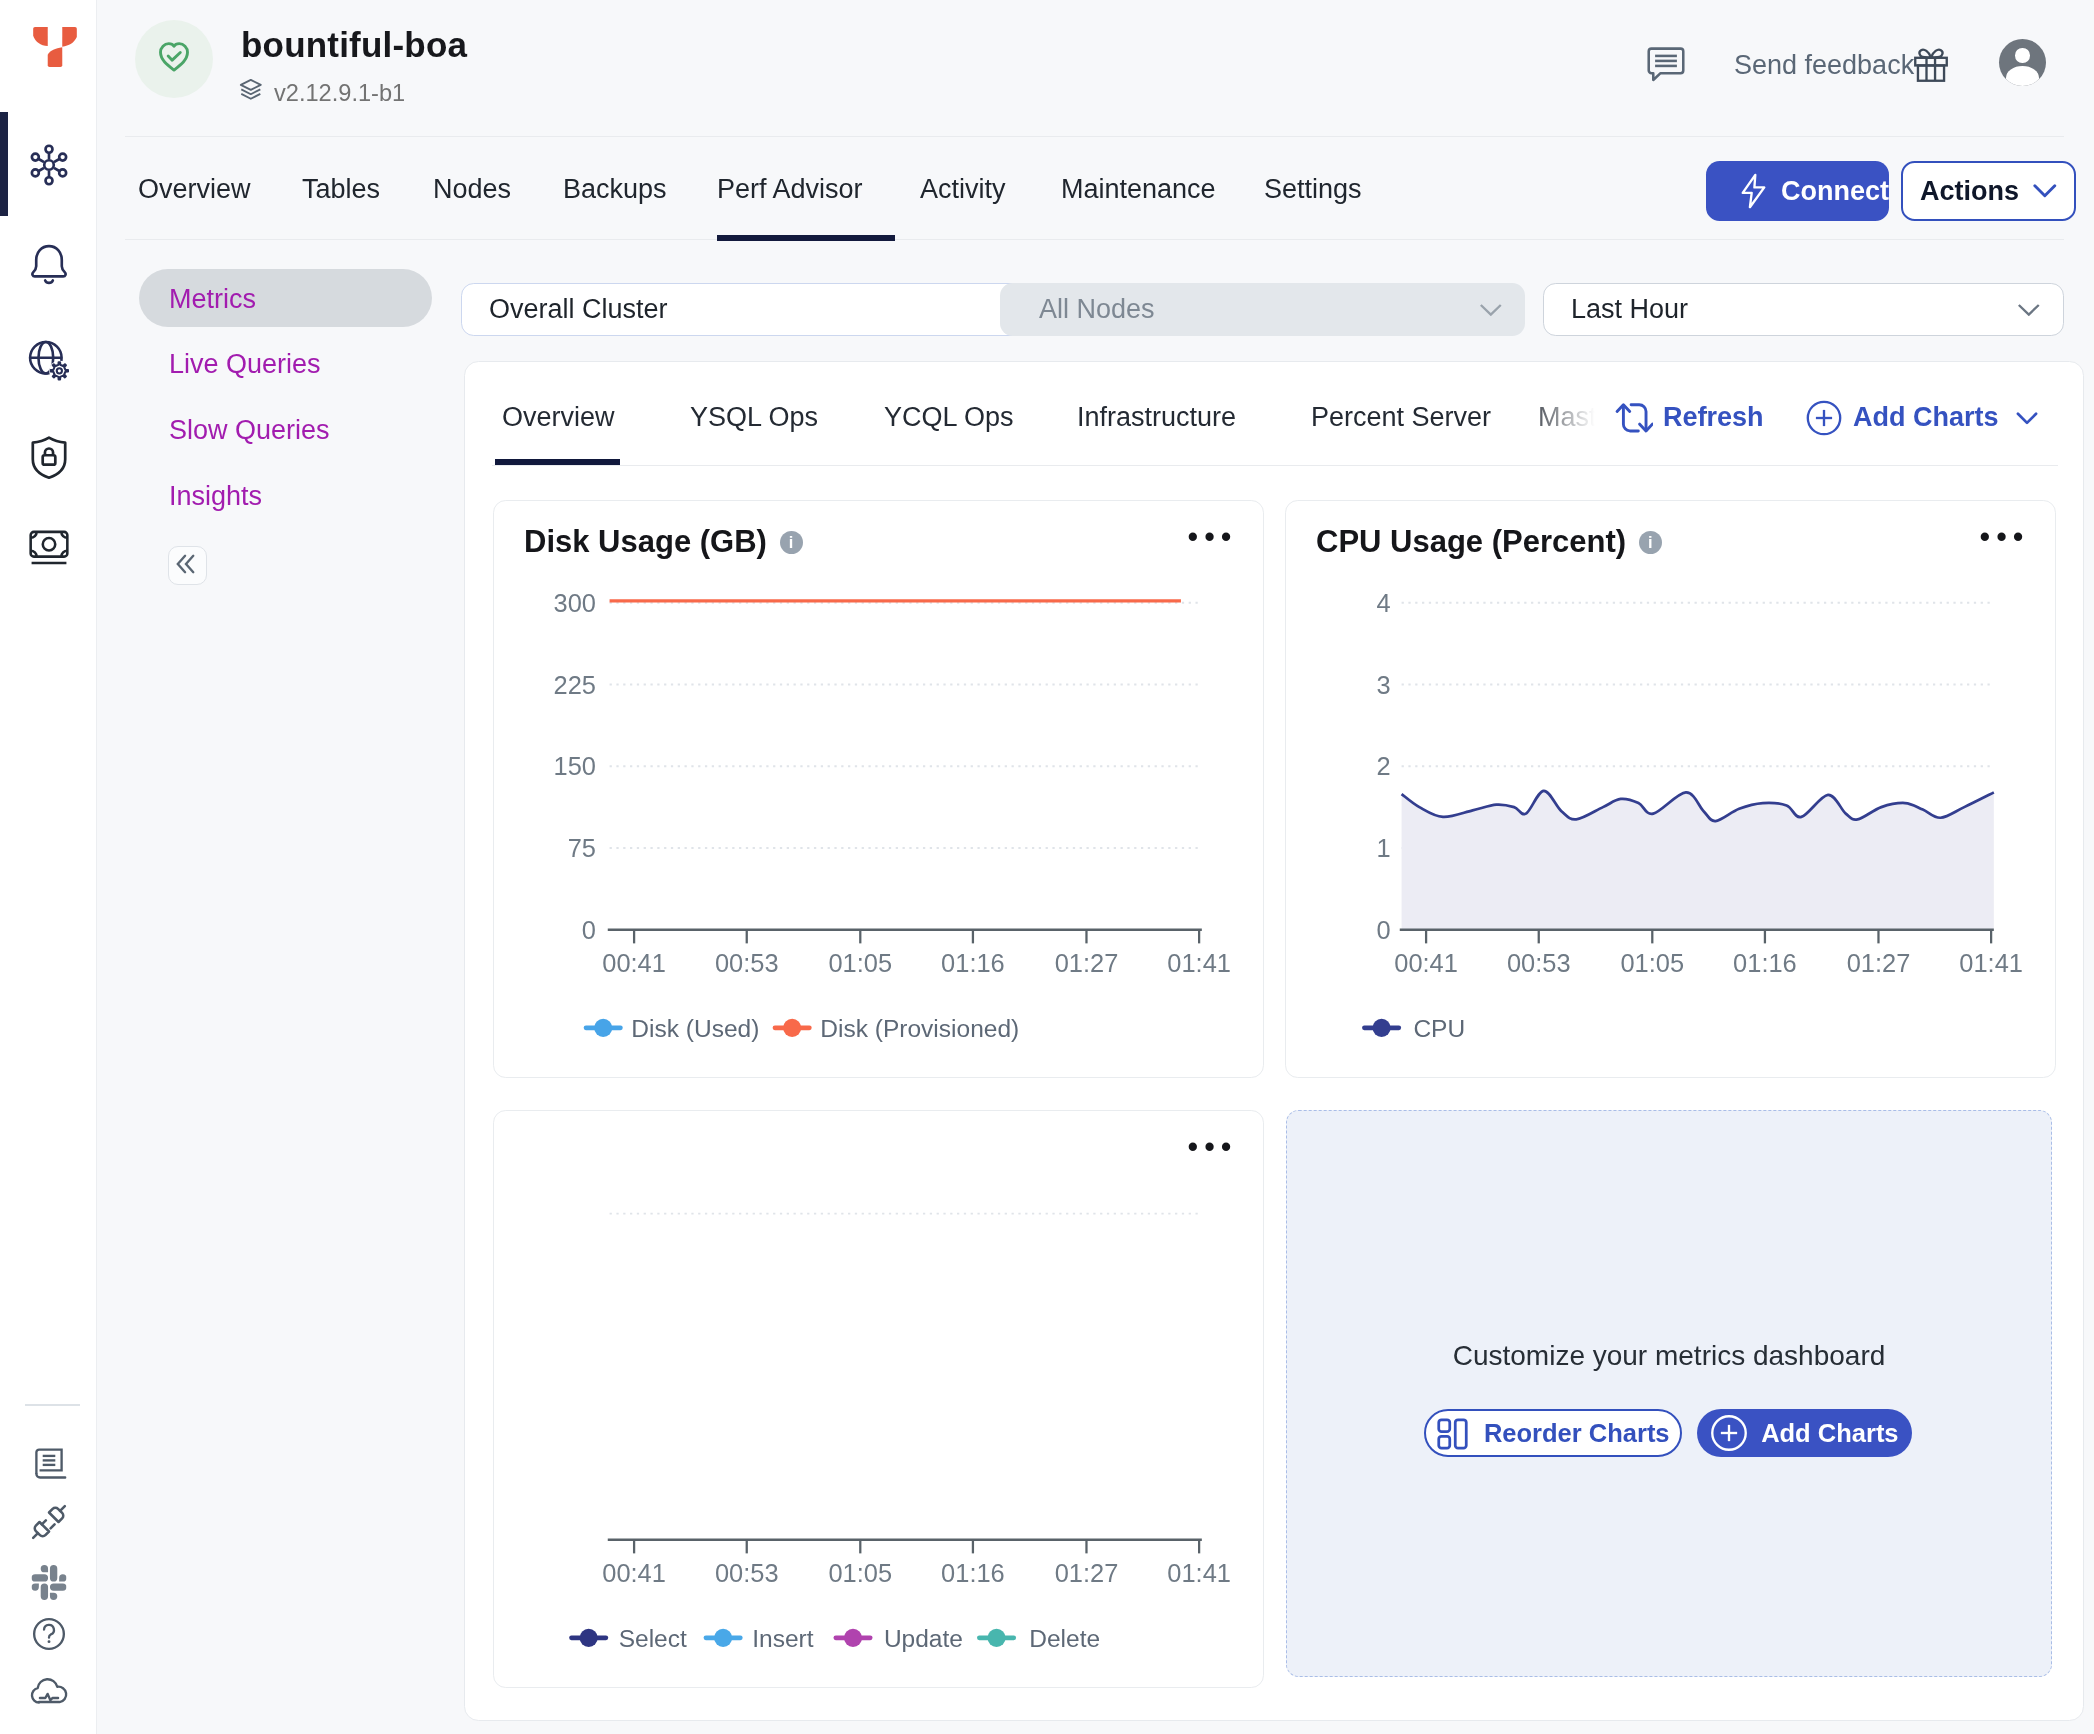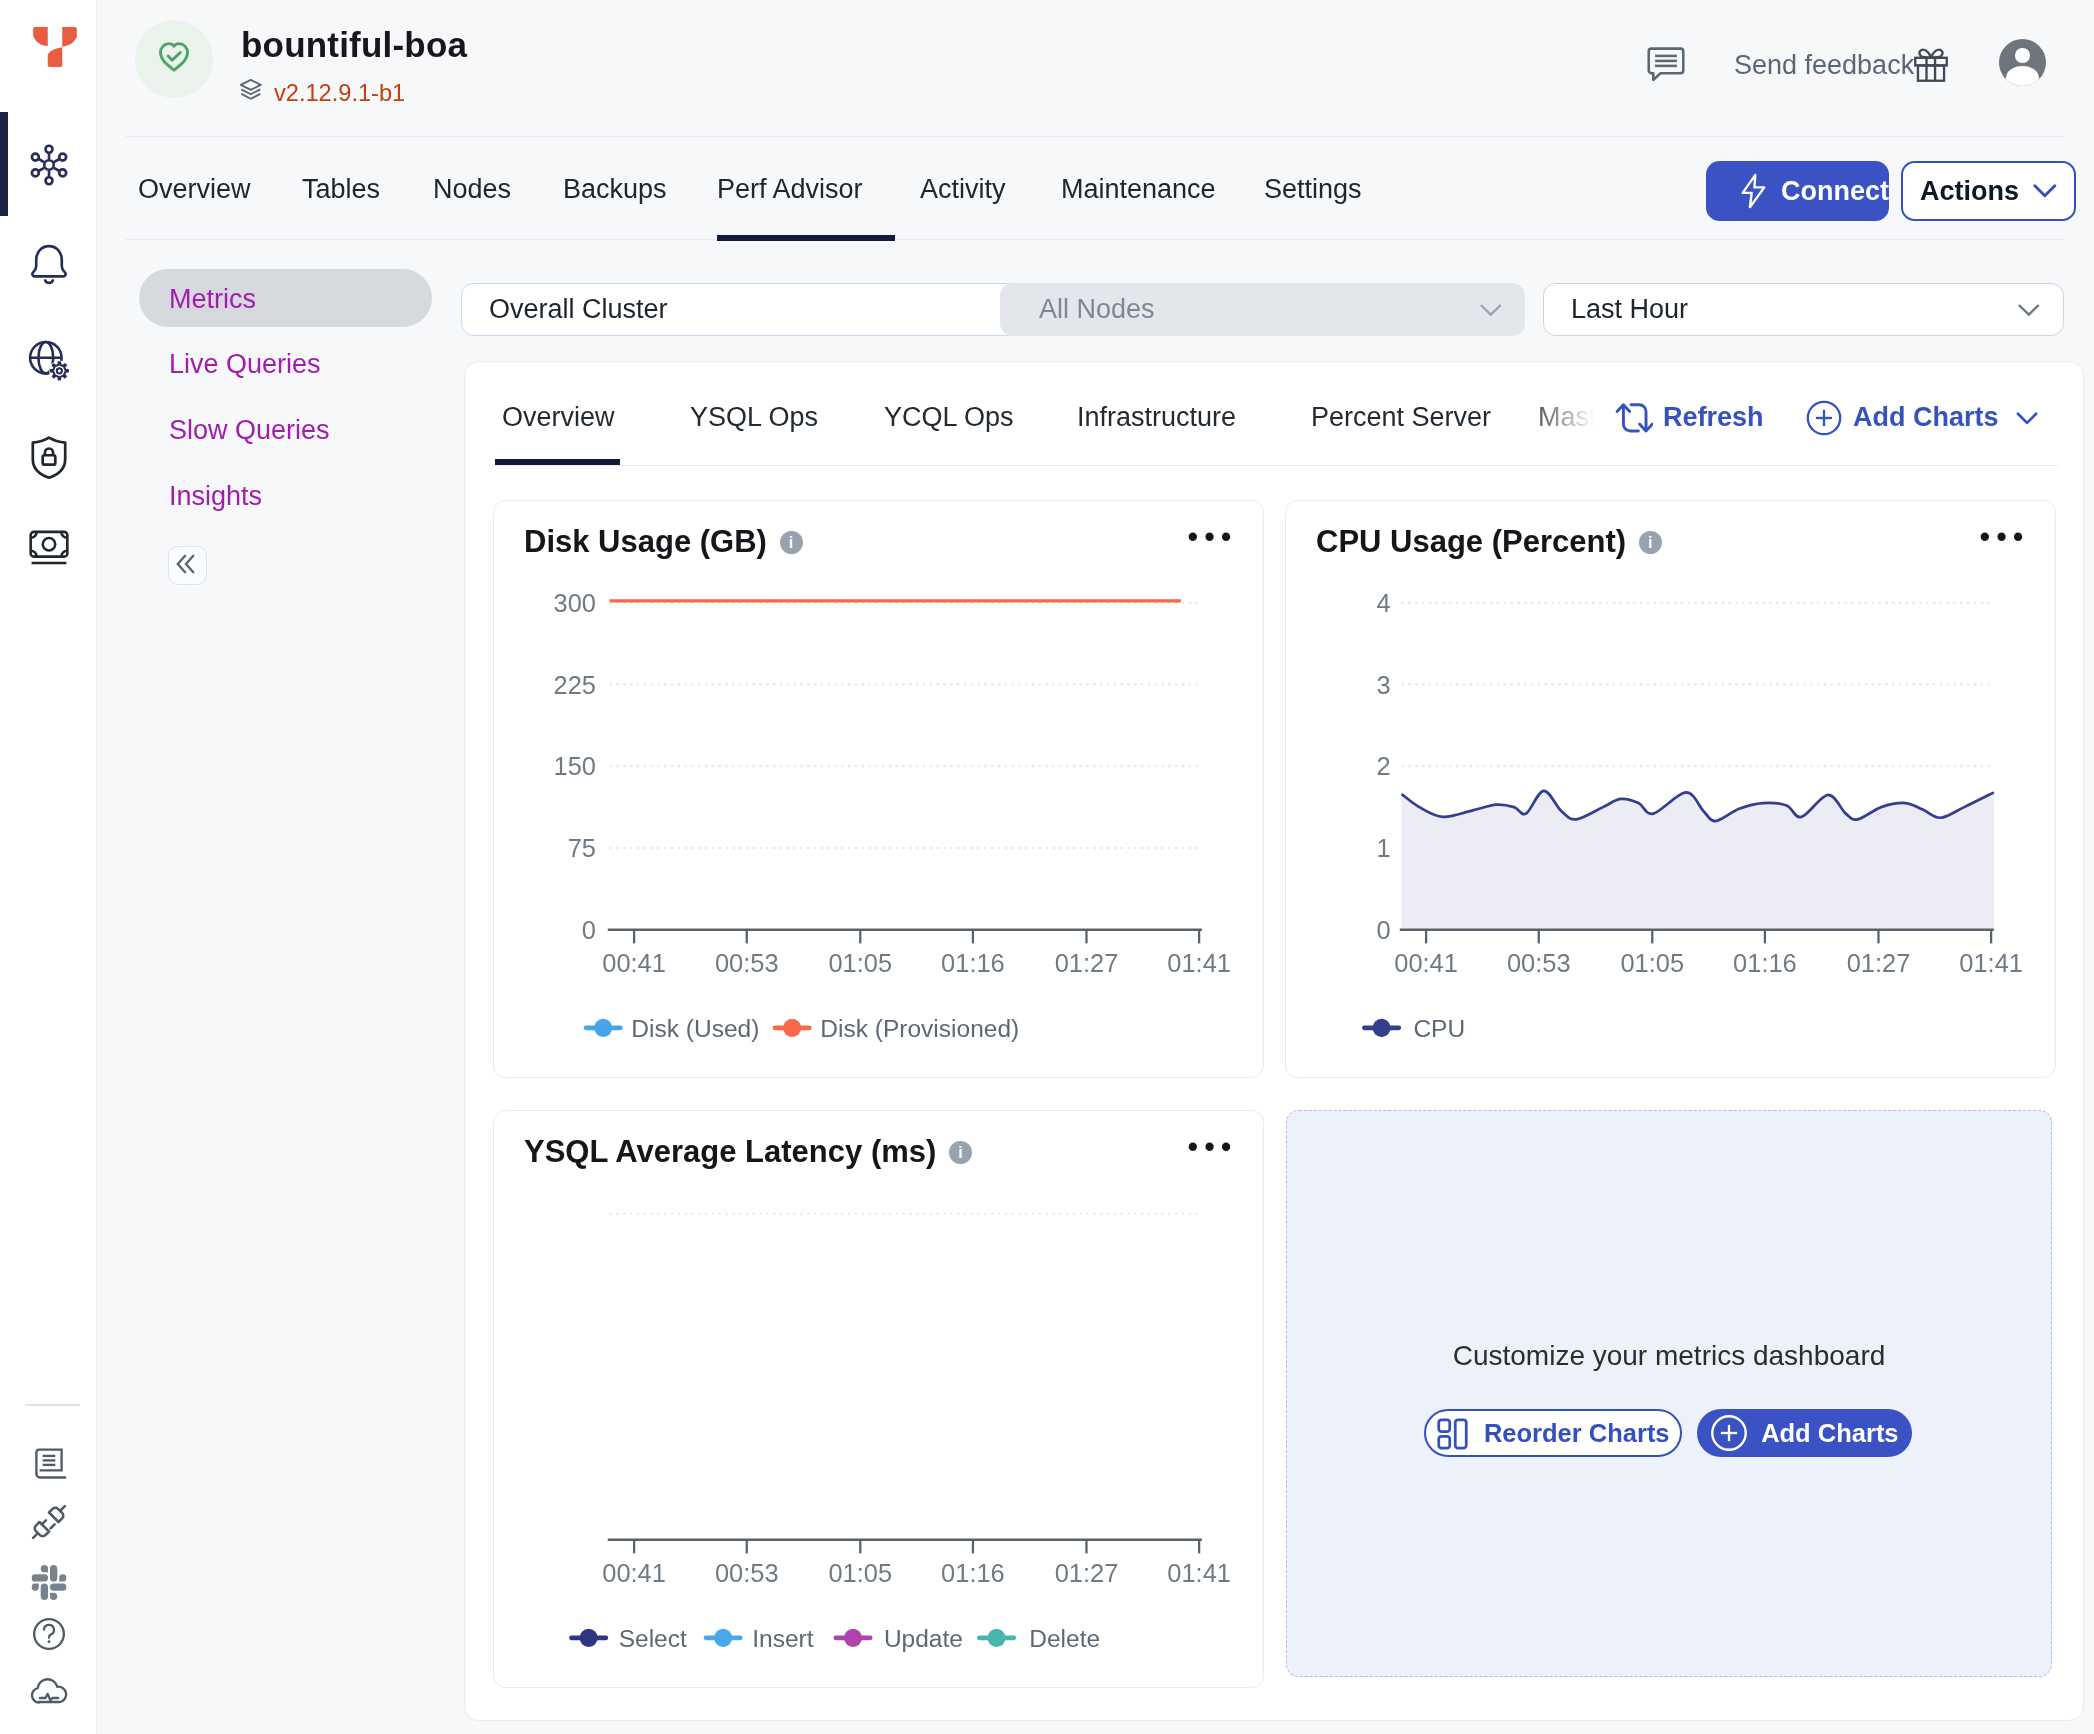--- a/index.html
+++ b/index.html
@@ -7,21 +7,21 @@
 .abs { position:absolute; }
 #page { position:relative; width:2095px; height:1735px; }
 
 #sidebar { position:absolute; left:0; top:0; width:97px; height:1735px; background:#fff; border-right:0.9px solid #eceef1; }
 #activebar { position:absolute; left:0; top:112px; width:8.2px; height:104px; background:#1c2344; }
 .sicon { position:absolute; left:49px; transform:translateX(-50%); }
 #sdivider { position:absolute; left:24.5px; top:1404px; width:55px; height:1.8px; background:#dde2e7; }
 
 .hborder { position:absolute; background:#e9ebee; height:1.4px; }
 #title { position:absolute; left:241px; top:24.5px; font-size:35px; font-weight:bold; color:#17181c; letter-spacing:0.2px; }
-#version { position:absolute; left:274px; top:80px; font-size:23.6px; color:#c2410c; }
+#version { position:absolute; left:274px; top:80px; font-size:23.6px; color:#737373; }
 #sendfb { position:absolute; left:1698px; top:50px; font-size:27px; color:#5a6776;margin-left:36px; }
 
 .navitem { position:absolute; top:174px; font-size:27px; color:#20262e; }
 #navunderline { position:absolute; left:717px; top:235px; width:178px; height:6.4px; background:#131a3d; }
 .btn { position:absolute; display:flex; align-items:center; justify-content:center; border-radius:13.6px; font-weight:bold; font-size:27px; }
 #connectbtn { left:1706px; top:161px; width:183px; height:60px; background:#3a52c3; color:#fff;justify-content:flex-end; }
 #actionsbtn { left:1901px; top:161px; width:175px; height:60px; background:#fff; border:2.3px solid #3350bd; color:#0f172a; }
 
 #metricspill { position:absolute; left:139px; top:269px; width:293px; height:58px; background:#d6dade; border-radius:29px; }
 .subnav { position:absolute; left:169px; font-size:27px; color:#a21caf; }
@@ -334,21 +334,20 @@
       </g>
       <g>
         <line x1="86" y1="580" x2="124" y2="580" stroke="#333e8f" stroke-width="5" stroke-linecap="round"></line>
         <circle cx="105" cy="580" r="10" fill="#333e8f"></circle>
         <text x="140" y="590" font-size="27" fill="#5d6876">CPU</text>
       </g>
     </svg>
   </div>
 
   <div class="chartcard" style="left:493px;top:1110px">
-    <div class="ctitle">YSQL Average Latency (ms)<span class="info">i</span></div>
     <div class="cdots">•••</div>
     <svg class="abs" style="left:0;top:0" width="768" height="575" viewBox="0 0 845 633">
       <line x1="127" y1="113" x2="779" y2="113" stroke="#e0e4e9" stroke-width="2" stroke-dasharray="2.5,5"></line>
       <line x1="125" y1="472" x2="779" y2="472" stroke="#596269" stroke-width="3"></line>
       <g stroke="#596269" stroke-width="2.5">
         <line x1="154" y1="472" x2="154" y2="487"></line>
         <line x1="278" y1="472" x2="278" y2="487"></line>
         <line x1="403" y1="472" x2="403" y2="487"></line>
         <line x1="527" y1="472" x2="527" y2="487"></line>
         <line x1="652" y1="472" x2="652" y2="487"></line>

